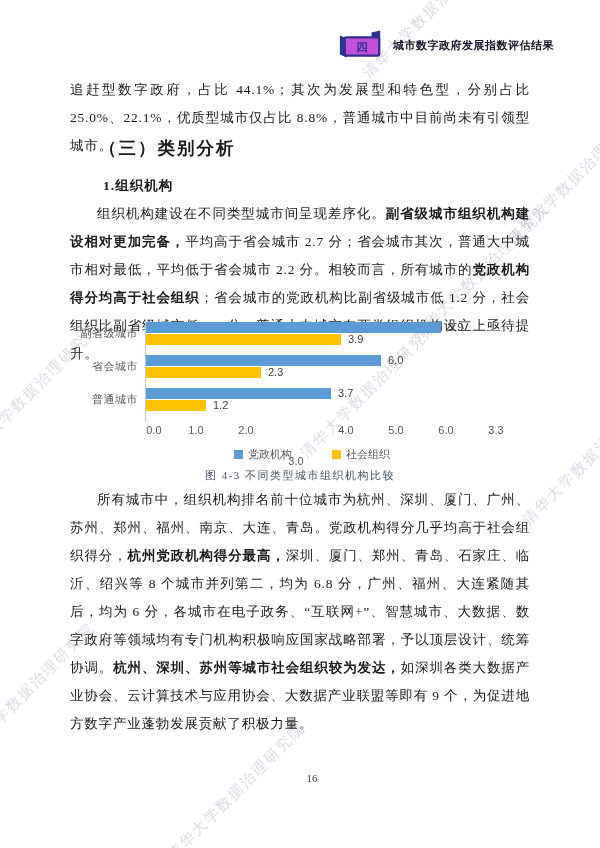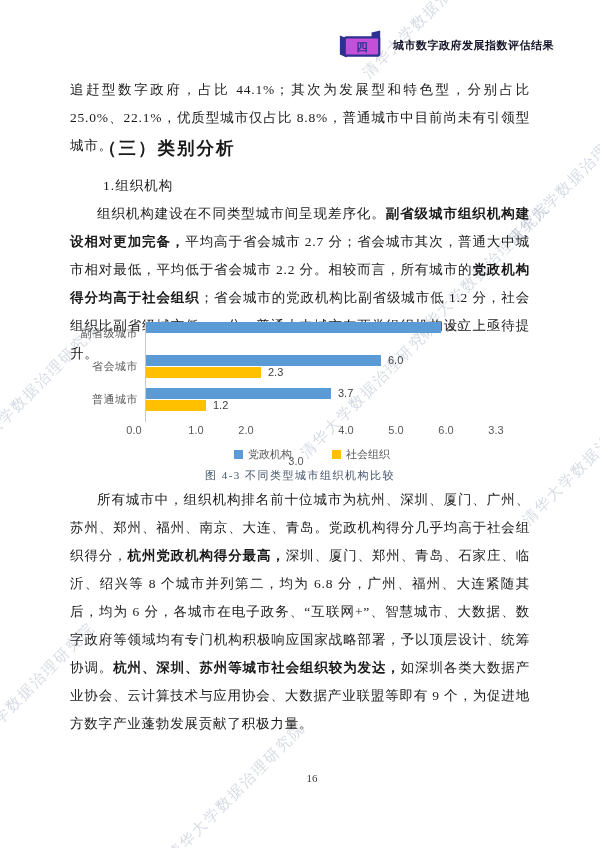--- a/index.html
+++ b/index.html
@@ -56,21 +56,21 @@
   .para .bold{font-weight:bold;}
   .p1{top:76px;}
   .p2{top:200px;}
   .p3{top:486px;}
   .section-heading{
     position:absolute;left:99px;top:136px;
     font-size:17.5px;font-weight:bold;letter-spacing:2px;z-index:2;
   }
   .subsection-heading{
     position:absolute;left:103px;top:177px;
-    font-size:13.5px;font-weight:normal;letter-spacing:1px;z-index:2;
+    font-size:13.5px;font-weight:bold;letter-spacing:1px;z-index:2;
   }
   
   .figure{
     position:absolute;left:70px;top:314px;width:460px;z-index:2;
     font-family:"Liberation Sans", sans-serif;
   }
   .chart{position:relative;width:460px;height:125px;}
   .axis-line{
     position:absolute;left:75px;top:6px;width:1px;height:102px;
     background:#c9c9c9;
@@ -144,20 +144,24 @@
     <div class="chart">
       <div class="axis-line"></div>
       <div>
           <div class="chart-row" style="top: 8px;">
             <div class="cat-label">副省级城市</div>
             <div class="bars">
               <div class="bar-line">
                 <div class="bar" style="width: 295px; background: rgb(91, 155, 213);"></div>
                 <span class="bar-value-label">5.9</span>
               </div>
+              <div class="bar-line">
+                <div class="bar" style="width: 195px; background: rgb(255, 192, 0);"></div>
+                <span class="bar-value-label">3.9</span>
+              </div>
             </div>
           </div>
           <div class="chart-row" style="top: 41px;">
             <div class="cat-label">省会城市</div>
             <div class="bars">
               <div class="bar-line">
                 <div class="bar" style="width: 235px; background: rgb(91, 155, 213);"></div>
                 <span class="bar-value-label">6.0</span>
               </div>
               <div class="bar-line">
@@ -174,21 +178,21 @@
                 <span class="bar-value-label">3.7</span>
               </div>
               <div class="bar-line">
                 <div class="bar" style="width: 60px; background: rgb(255, 192, 0);"></div>
                 <span class="bar-value-label">1.2</span>
               </div>
             </div>
           </div>
         </div>
       <div class="x-axis">
-          <span class="x-tick" style="left: 64px;">0.0</span>
+          <span class="x-tick" style="left: 84px;">0.0</span>
           <span class="x-tick" style="left: 126px;">1.0</span>
           <span class="x-tick" style="left: 176px;">2.0</span>
           <span class="x-tick" style="left: 226px; margin-top: 31px;">3.0</span>
           <span class="x-tick" style="left: 276px;">4.0</span>
           <span class="x-tick" style="left: 326px;">5.0</span>
           <span class="x-tick" style="left: 376px;">6.0</span>
           <span class="x-tick" style="left: 426px;">3.3</span>
         </div>
     </div>
     <div class="legend">

